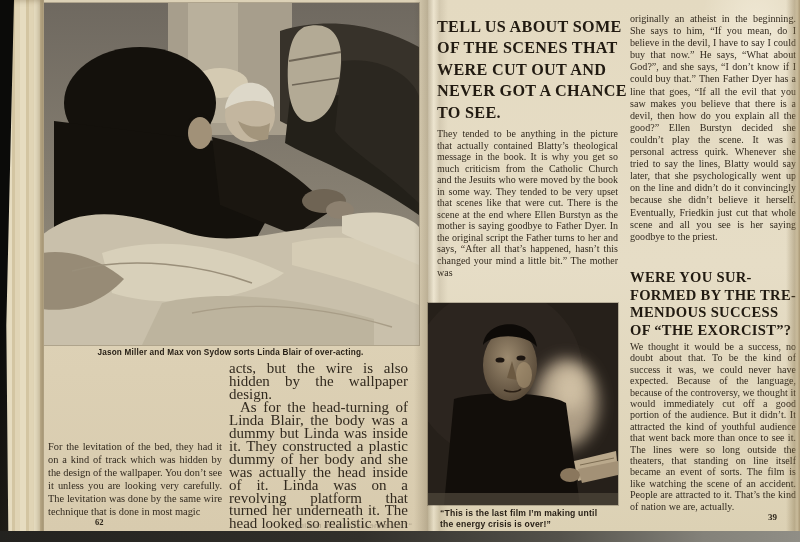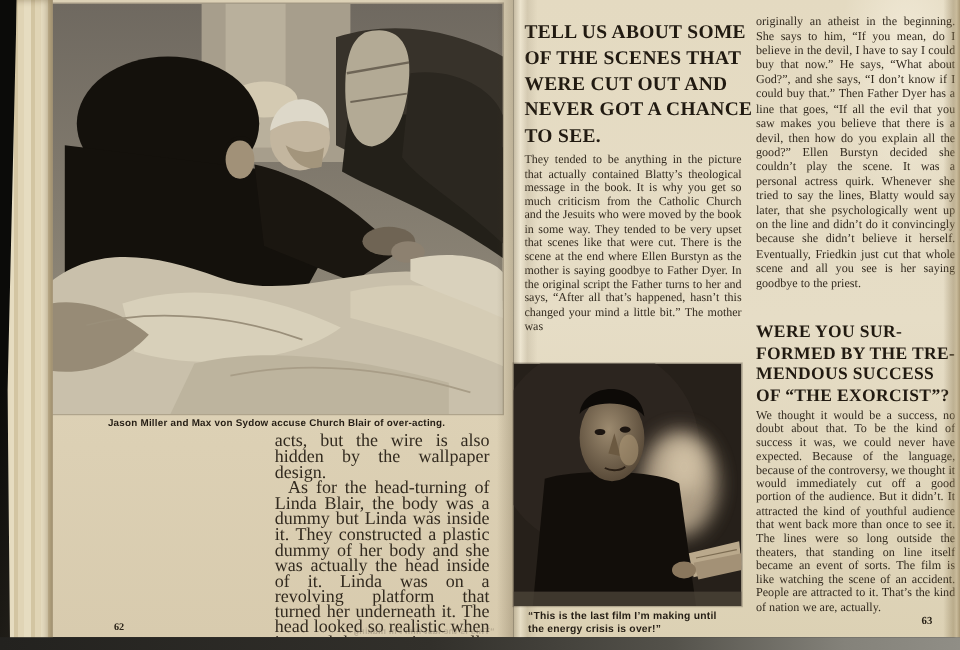--- a/index.html
+++ b/index.html
@@ -129,23 +129,24 @@
     <path d="M76,87 C82,90 90,89 93,86" fill="none" stroke="#2a1f15" stroke-width="1.6"></path>
     <ellipse cx="96" cy="72" rx="8" ry="13" fill="#b09a78" opacity=".55"></ellipse>
 
     <polygon points="146,158 188,148 190,168 150,178" fill="#baa98c"></polygon>
     <polygon points="150,166 190,158 190,172 154,180" fill="#a39176"></polygon>
     <line x1="152" y1="162" x2="186" y2="155" stroke="#7c6c52" stroke-width="1"></line>
     <ellipse cx="142" cy="172" rx="10" ry="7" fill="#8a775d"></ellipse>
     <rect x="0" y="190" width="190" height="12" fill="#4e463a" opacity=".75"></rect>
   </svg>
 
-  <div id="cap-bed" class="caption">Jason Miller and Max von Sydow accuse Church Blair of over-acting.</div>
+  <div id="cap-bed" class="caption">Jason Miller and Max von Sydow sorts Linda Blair of over-acting.</div>
 
 
+  <div id="col1-left" class="bodytext">For the levitation of the bed, they had it on a kind of track which was hidden by the design of the wallpaper. You don’t see it unless you are looking very carefully. The levitation was done by the same wire technique that is done in most magic</div>
 
   <div id="num62" class="pagenum">62</div>
 
   <div id="col2-left" class="bodytext">
     <div class="p1">acts, but the wire is also hidden by the wallpaper design.</div>
     <div class="p2">As for the head-turning of Linda Blair, the body was a dummy but Linda was inside it. They constructed a plastic dummy of her body and she was actually the head inside of it. Linda was on a revolving platform that turned her underneath it. The head looked so realistic when it tured because it actually was her turning and the body that was standing still.</div>
   </div>
 
   <div id="bleed" class="caption">“This is the last film I’m making until the energy crisis is over!”</div>
 
@@ -161,21 +162,21 @@
 
   <div id="body-right-top" class="bodytext">originally an atheist in the beginning. She says to him, “If you mean, do I believe in the devil, I have to say I could buy that now.” He says, “What about God?”, and she says, “I don’t know if I could buy that.” Then Father Dyer has a line that goes, “If all the evil that you saw makes you believe that there is a devil, then how do you explain all the good?” Ellen Burstyn decided she couldn’t play the scene. It was a personal actress quirk. Whenever she tried to say the lines, Blatty would say later, that she psychologically went up on the line and didn’t do it convincingly because she didn’t believe it herself. Eventually, Friedkin just cut that whole scene and all you see is her saying goodbye to the priest.</div>
 
   <div id="hl-right" class="headline">WERE YOU SUR-
 FORMED BY THE TRE-
 MENDOUS SUCCESS
 OF “THE EXORCIST”?</div>
 
   <div id="body-right-bottom" class="bodytext">We thought it would be a success, no doubt about that. To be the kind of success it was, we could never have expected. Because of the language, because of the controversy, we thought it would immediately cut off a good portion of the audience. But it didn’t. It attracted the kind of youthful audience that went back more than once to see it. The lines were so long outside the theaters, that standing on line itself became an event of sorts. The film is like watching the scene of an accident. People are attracted to it. That’s the kind of nation we are, actually.</div>
 
-  <div id="num63" class="pagenum">63</div>
+  <div id="num63" class="pagenum">39</div>
 
   <div class="gutter"></div>
   <div class="right-edge"></div>
   <div class="page-edges"></div>
   <div class="edge-black"></div>
   <div class="bottom-strip"></div>
 
 </div>
 
 </body></html>

